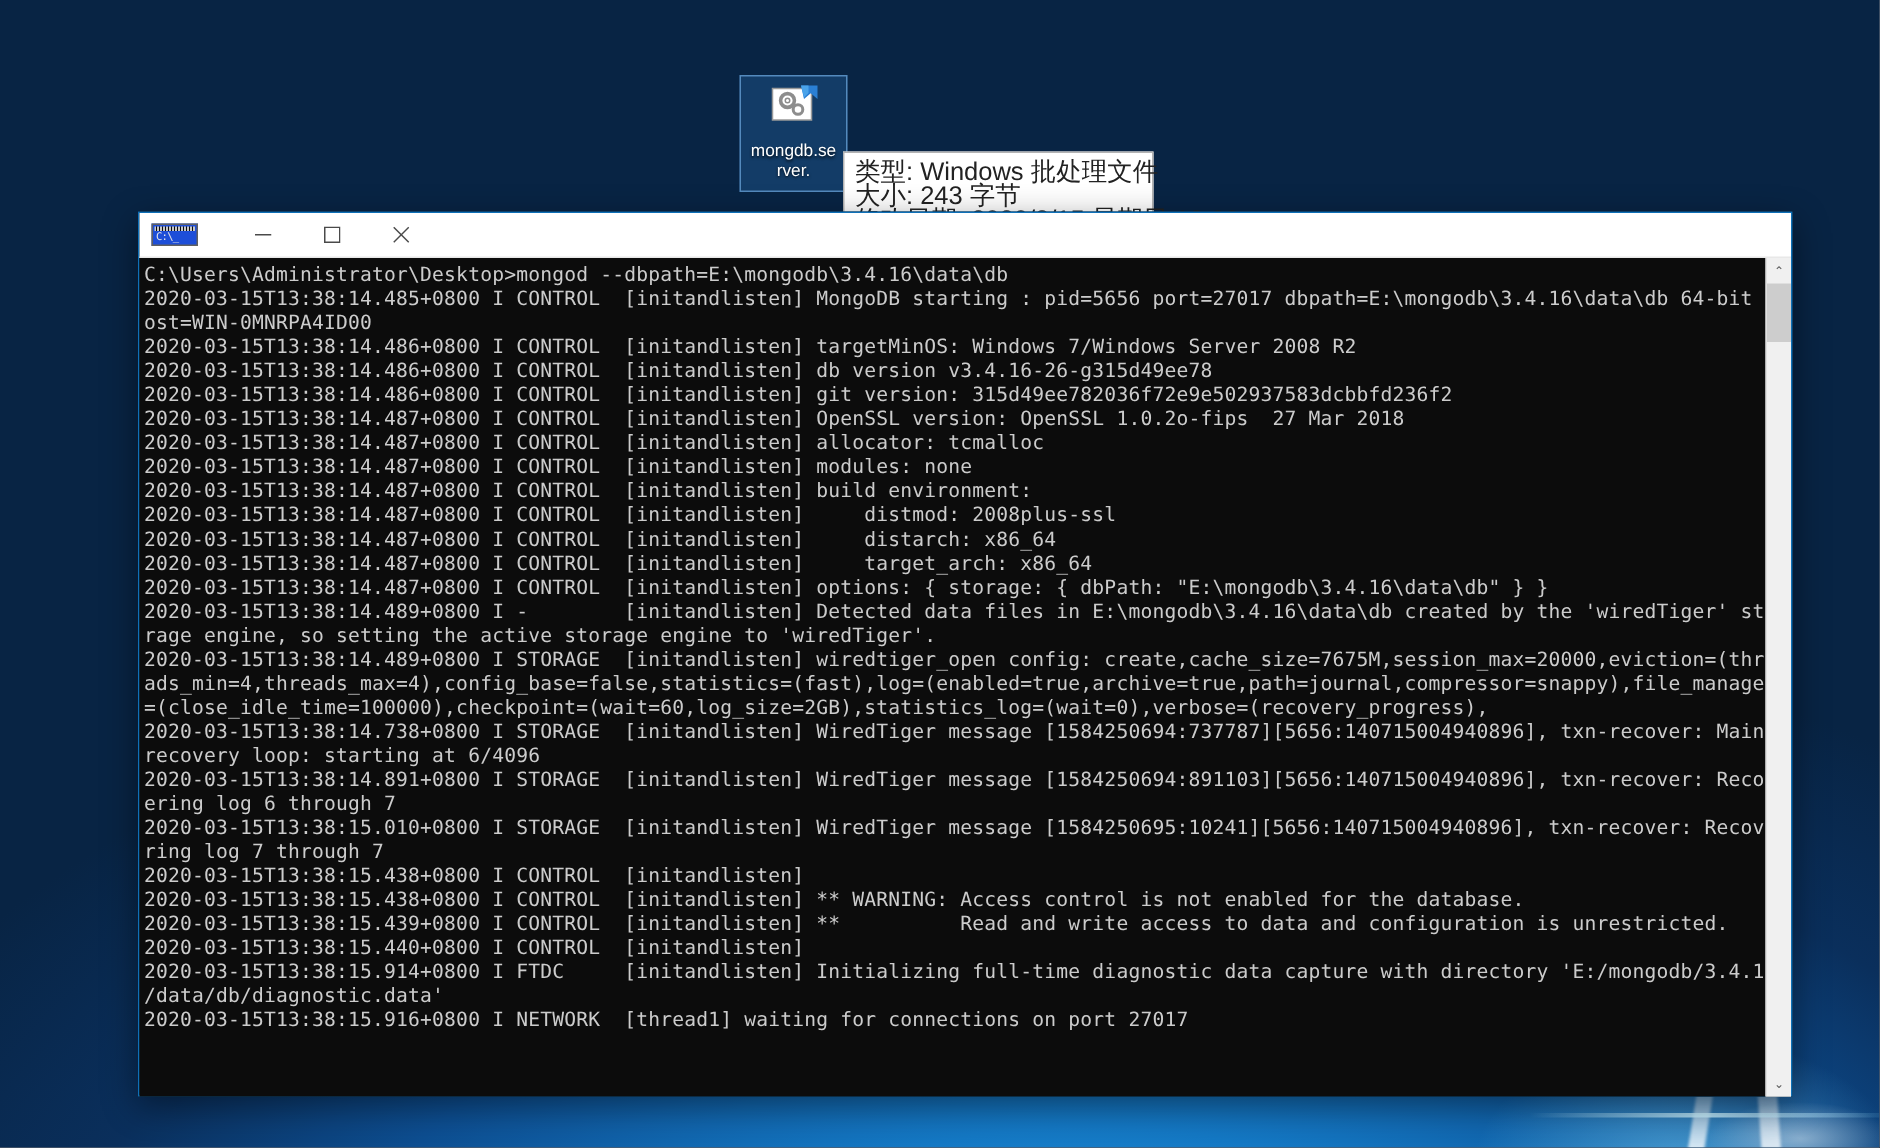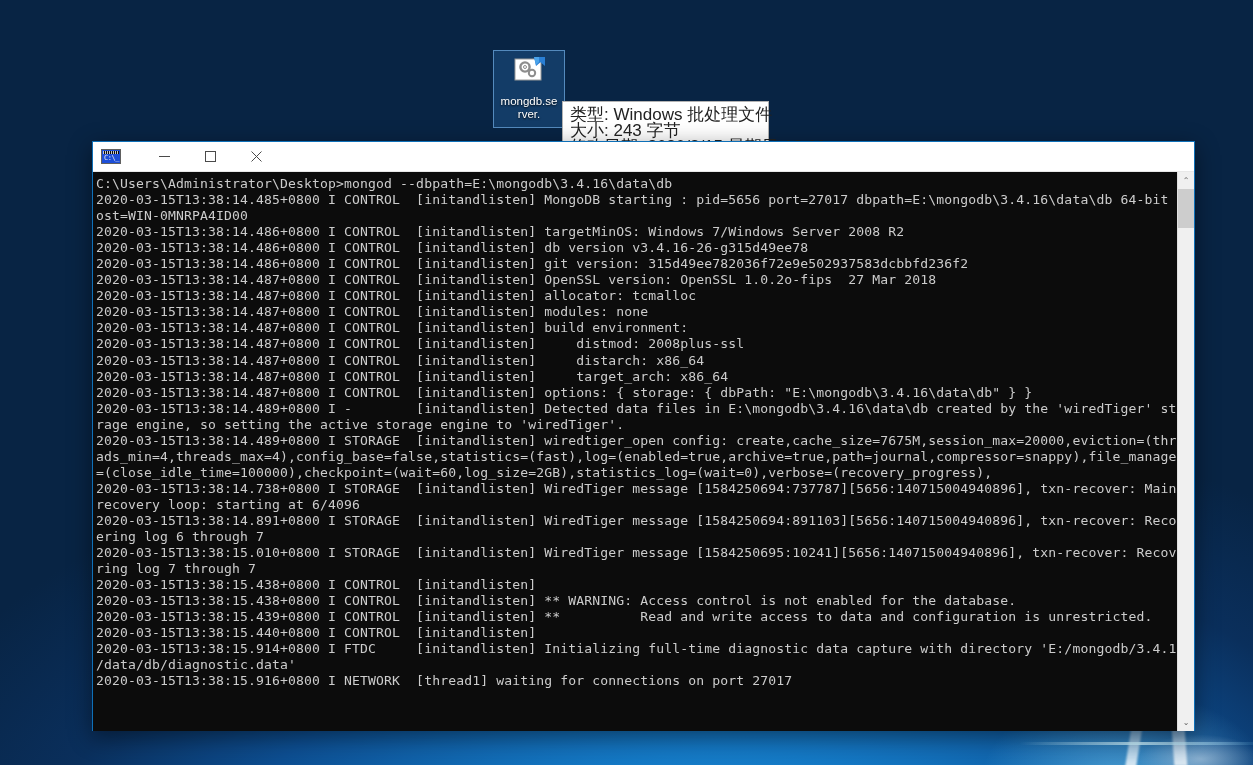--- a/index.html
+++ b/index.html
@@ -100,21 +100,21 @@
     box-shadow: 0 6px 22px rgba(0,0,0,0.45);
   }
   #titlebar {
     height: 30px;
     background: #ffffff;
     display: flex;
     align-items: center;
     border-bottom: 1px solid #e8e8e8;
   }
   #title-icon {
-    width: 20px; height: 15px;
+    width: 31px; height: 15px;
     margin-left: 8px; margin-right: 20px;
     background: #1d4ed8;
     border: 1px solid #606060;
     position: relative;
     flex: 0 0 auto;
   }
   #title-icon::before {
     content: "";
     position: absolute; left: 1px; top: 1px; right: 1px; height: 3px;
     background: repeating-linear-gradient(to right, #c8c8c8 0 1px, #0c0c0c 1px 2px);

